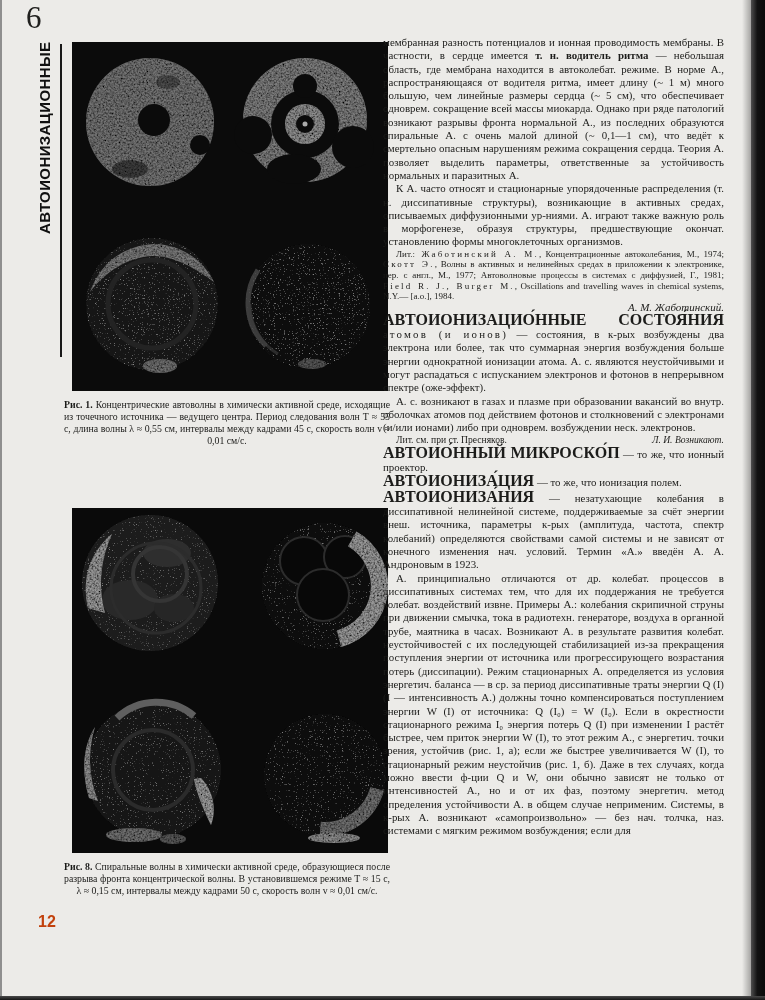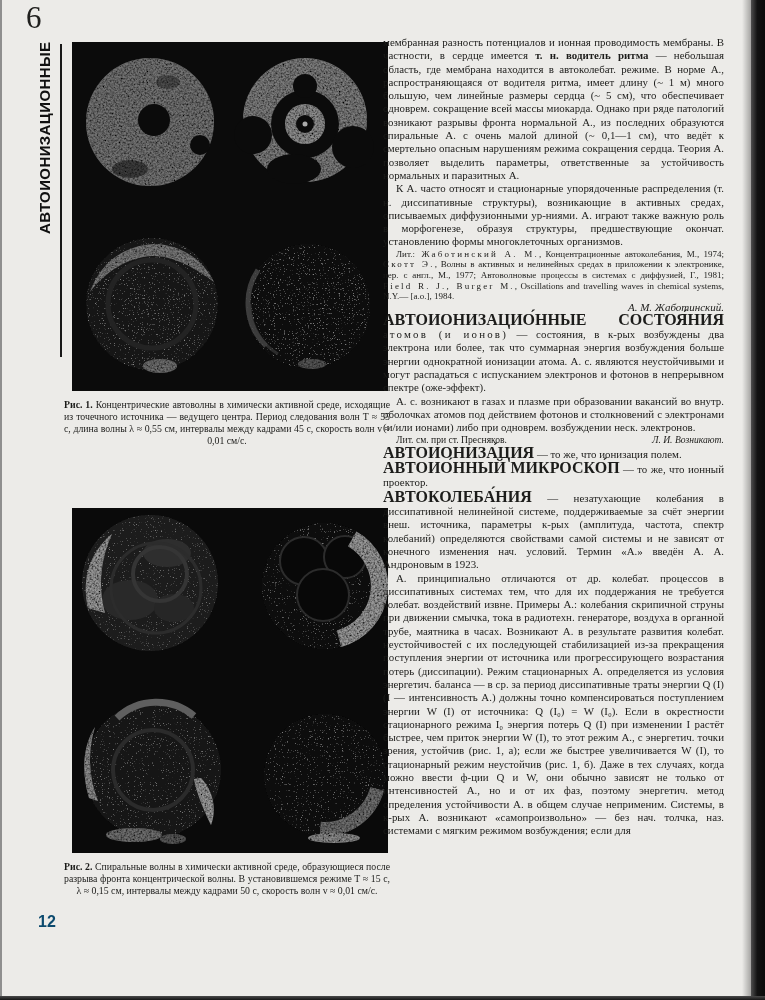--- a/index.html
+++ b/index.html
@@ -12,21 +12,21 @@
   .edge-left{position:absolute;left:0;top:0;width:2px;height:100%;background:#8f8f8f;}
   .edge-right{position:absolute;right:0;top:0;width:14px;height:100%;
     background:linear-gradient(90deg,#4f4f4f,#121212 45%,#0b0b0b);}
   .edge-right-soft{position:absolute;right:14px;top:0;width:9px;height:100%;
     background:linear-gradient(90deg,rgba(0,0,0,0),rgba(0,0,0,0.30));}
   .edge-bottom{position:absolute;left:0;bottom:0;width:100%;height:4px;
     background:linear-gradient(180deg,#4a4a4a,#161616);}
 
   .pn-top{position:absolute;left:26px;top:0;font-size:31px;line-height:36px;color:#20201e;}
   .pn-bottom{position:absolute;left:38px;top:913px;
-    font-family:"Liberation Sans",sans-serif;font-weight:bold;font-size:16px;color:#0c4a6e;}
+    font-family:"Liberation Sans",sans-serif;font-weight:bold;font-size:16px;color:#c2410c;}
 
   .sidebar{position:absolute;left:36px;top:234px;transform:rotate(-90deg);transform-origin:0 0;
     font-family:"Liberation Sans",sans-serif;font-weight:bold;font-size:15px;
     letter-spacing:0.4px;white-space:nowrap;color:#101010;}
   .sidebar-rule{position:absolute;left:60px;top:44px;width:2px;height:313px;background:#181818;}
 
   .fig{position:absolute;left:72px;width:316px;background:#0b0b0b;line-height:0;}
   #fig1{top:42px;height:349px;}
   #fig2{top:508px;height:345px;}
 
@@ -152,27 +152,27 @@
     <path d="M 17,290 C 9,263 11,238 23,219 C 15,245 17,270 26,293 Z" fill="#8c8c8c"></path>
     <path d="M 129,270 C 141,283 145,301 139,317 C 131,301 124,283 122,271 Z" fill="#9a9a9a"></path>
     <ellipse cx="62" cy="327" rx="28" ry="7" fill="#6f6f6f"></ellipse>
     <ellipse cx="101" cy="331" rx="13" ry="5" fill="#585858"></ellipse>
     <path d="M 311.9,282.8 A 61 61 0 0 1 247.7,327.8 L 248.9,313.8 A 47 47 0 0 0 298.4,279.2 Z" fill="#6f6f6f"></path>
     <ellipse cx="262" cy="330" rx="26" ry="5" fill="#8a8a8a"></ellipse>
   </g>
 </svg>
 </div>
 
-<div class="caption" id="cap2"><b>Рис. 2.</b><span> Спиральные волны в химически активной среде, образующиеся после разрыва фронта концентрической волны. В установившемся режиме T ≈ 15 с, λ ≈ 0,15 см, интервалы между кадрами 50 с, скорость волн v ≈ 0,01 см/с.</span></div>
+<div class="caption" id="cap2"><b>Рис. 8.</b><span> Спиральные волны в химически активной среде, образующиеся после разрыва фронта концентрической волны. В установившемся режиме T ≈ 15 с, λ ≈ 0,15 см, интервалы между кадрами 50 с, скорость волн v ≈ 0,01 см/с.</span></div>
 
 <div class="rcol">
   <p><span>мембранная разность потенциалов и ионная проводимость мембраны. В частности, в сердце имеется </span><b>т. н. водитель ритма</b><span> — небольшая область, где мембрана находится в автоколебат. режиме. В норме А., распространяющаяся от водителя ритма, имеет длину (~ 1 м) много большую, чем линейные размеры сердца (~ 5 см), что обеспечивает одноврем. сокращение всей массы миокарда. Однако при ряде патологий возникают разрывы фронта нормальной А., из последних образуются спиральные А. с очень малой длиной (~ 0,1—1 см), что ведёт к смертельно опасным нарушениям режима сокращения сердца. Теория А. позволяет выделить параметры, ответственные за устойчивость нормальных и паразитных А.</span></p>
   <p class="ind">К А. часто относят и стационарные упорядоченные распределения (т. н. диссипативные структуры), возникающие в активных средах, описываемых диффузионными ур-ниями. А. играют также важную роль в морфогенезе, образуя структуры, предшествующие окончат. установлению формы многоклеточных организмов.</p>
   <p class="lit"><span class="it">Лит.:</span><span class="sp"> Жаботинский А. М.</span><span>, Концентрационные автоколебания, М., 1974; </span><span class="sp">Скотт Э.</span><span>, Волны в активных и нелинейных средах в приложении к электронике, пер. с англ., М., 1977; Автоволновые процессы в системах с диффузией, Г., 1981; </span><span class="sp">Field R. J., Burger M.</span><span>, Oscillations and travelling waves in chemical systems, N.Y.— [a.o.], 1984.</span></p>
   <p class="sigline">А. М. Жаботинский.</p>
   <p><b class="head">АВТОИОНИЗАЦИО́ННЫЕ СОСТОЯ́НИЯ</b><span class="sp"> атомов (и ионов)</span><span> — состояния, в к-рых возбуждены два электрона или более, так что суммарная энергия возбуждения больше энергии однократной ионизации атома. А. с. являются неустойчивыми и могут распадаться с испусканием электронов и фотонов в непрерывном спектре </span><span class="it">(оже-эффект)</span><span>.</span></p>
   <p class="ind">А. с. возникают в газах и плазме при образовании вакансий во внутр. оболочках атомов под действием фотонов и столкновений с электронами (и/или ионами) либо при одноврем. возбуждении неск. электронов.</p>
   <p class="litline"><span class="sig-r">Л. И. Возникают.</span><span class="it">Лит.</span><span> см. при ст. </span><span class="it">Пресняков.</span></p>
+  <p><b class="head">АВТОИО́ННЫЙ МИКРОСКО́П</b><span> — то же, что </span><span class="it">ионный проектор</span><span>.</span></p>
   <p><b class="head">АВТОИОНИЗА́ЦИЯ</b><span> — то же, что </span><span class="it">ионизация полем</span><span>.</span></p>
-  <p><b class="head">АВТОИО́ННЫЙ МИКРОСКО́П</b><span> — то же, что </span><span class="it">ионный проектор</span><span>.</span></p>
-  <p><b class="head">АВТОКОЛЕБА́НИЯ</b><span> — незатухающие колебания в диссипативной нелинейной системе, поддерживаемые за счёт энергии внеш. источника, параметры к-рых (амплитуда, частота, спектр колебаний) определяются свойствами самой системы и не зависят от конечного изменения нач. условий. Термин «А.» введён А. А. Андроновым в 1923.</span></p>
+  <p><b class="head">АВТОИОНИЗА́НИЯ</b><span> — незатухающие колебания в диссипативной нелинейной системе, поддерживаемые за счёт энергии внеш. источника, параметры к-рых (амплитуда, частота, спектр колебаний) определяются свойствами самой системы и не зависят от конечного изменения нач. условий. Термин «А.» введён А. А. Андроновым в 1923.</span></p>
   <p class="ind">А. принципиально отличаются от др. колебат. процессов в диссипативных системах тем, что для их поддержания не требуется колебат. воздействий извне. Примеры А.: колебания скрипичной струны при движении смычка, тока в радиотехн. генераторе, воздуха в органной трубе, маятника в часах. Возникают А. в результате развития колебат. неустойчивостей с их последующей стабилизацией из-за прекращения поступления энергии от источника или прогрессирующего возрастания потерь (диссипации). Режим стационарных А. определяется из условия энергетич. баланса — в ср. за период диссипативные траты энергии Q (I) (I — интенсивность А.) должны точно компенсироваться поступлением энергии W (I) от источника: Q (I₀) = W (I₀). Если в окрестности стационарного режима I₀ энергия потерь Q (I) при изменении I растёт быстрее, чем приток энергии W (I), то этот режим А., с энергетич. точки зрения, устойчив (рис. 1, а); если же быстрее увеличивается W (I), то стационарный режим неустойчив (рис. 1, б). Даже в тех случаях, когда можно ввести ф-ции Q и W, они обычно зависят не только от интенсивностей А., но и от их фаз, поэтому энергетич. метод определения устойчивости А. в общем случае неприменим. Системы, в к-рых А. возникают «самопроизвольно» — без нач. толчка, наз. системами с мягким режимом возбуждения; если для</p>
 </div>
 
 </body></html>

